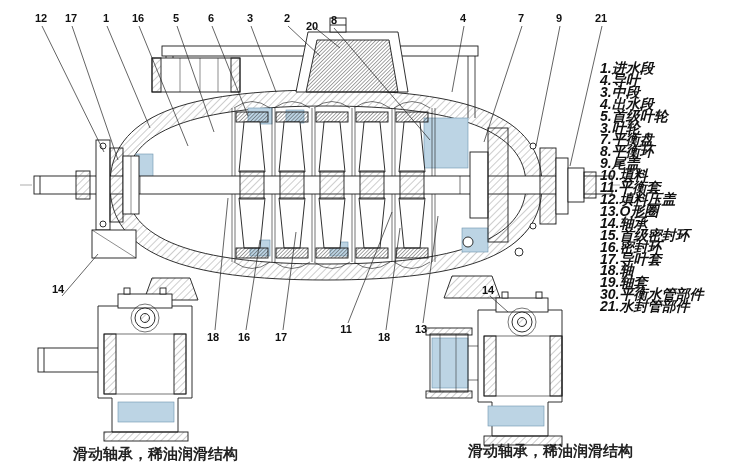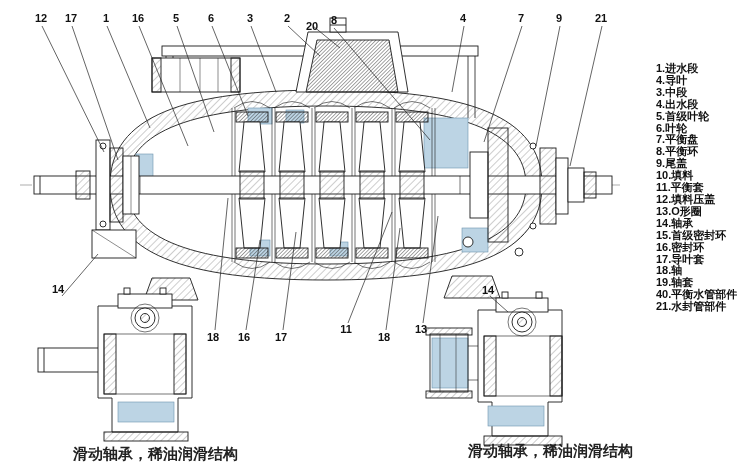--- a/index.html
+++ b/index.html
@@ -1,22 +1,22 @@
 <!DOCTYPE html>
 <html><head>
 <meta charset="utf-8">
 <style>
   html,body{margin:0;padding:0;background:#fff;}
   .canvas{position:relative;width:737px;height:470px;background:#fff;overflow:hidden;
           font-family:"Liberation Sans",sans-serif;}
   svg{position:absolute;left:0;top:0;}
   .num{position:absolute;transform:translate(-50%,0);font-size:11px;font-weight:700;color:#111;
        line-height:12px;white-space:nowrap;}
-  .legend{position:absolute;left:656px;top:63px;font-size:11px;font-weight:700;color:#111;
-          line-height:11.9px;white-space:nowrap;}
+  .legend{position:absolute;left:600px;top:63px;font-size:14px;font-weight:700;color:#111;
+          line-height:11.9px;white-space:nowrap;font-style:italic;}
   .caption{position:absolute;font-size:15px;font-weight:700;color:#222;white-space:nowrap;}
 </style>
 </head>
 <body>
 
 <div class="canvas">
 
   <svg width="737" height="470" viewBox="0 0 737 470">
     <defs>
       <pattern id="hL" patternUnits="userSpaceOnUse" width="5" height="5" patternTransform="rotate(45)">
@@ -250,34 +250,34 @@
 
   <div class="num" style="left:58px;top:283px">14</div>
   <div class="num" style="left:488px;top:284px">14</div>
 
   <div class="legend">
     <div>1.进水段</div>
     <div>4.导叶</div>
     <div>3.中段</div>
     <div>4.出水段</div>
     <div>5.首级叶轮</div>
-    <div>6.叶轮</div>
+    <div>3.叶轮</div>
     <div>7.平衡盘</div>
     <div>8.平衡环</div>
     <div>9.尾盖</div>
     <div>10.填料</div>
     <div>11.平衡套</div>
     <div>12.填料压盖</div>
     <div>13.O形圈</div>
     <div>14.轴承</div>
     <div>15.首级密封环</div>
     <div>16.密封环</div>
     <div>17.导叶套</div>
     <div>18.轴</div>
     <div>19.轴套</div>
-    <div>40.平衡水管部件</div>
+    <div>30.平衡水管部件</div>
     <div>21.水封管部件</div>
   </div>
 
   <div class="caption" style="left:73px;top:445px">滑动轴承，稀油润滑结构</div>
   <div class="caption" style="left:468px;top:442px">滑动轴承，稀油润滑结构</div>
 
 </div>
 
 </body></html>

